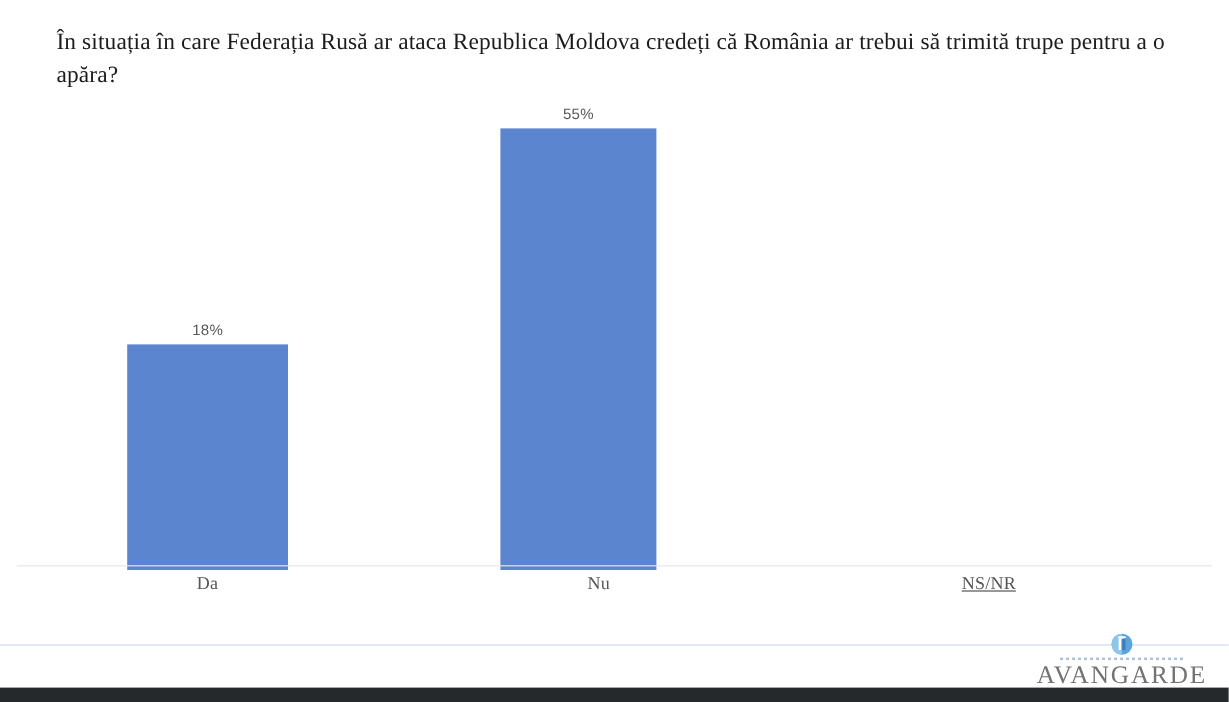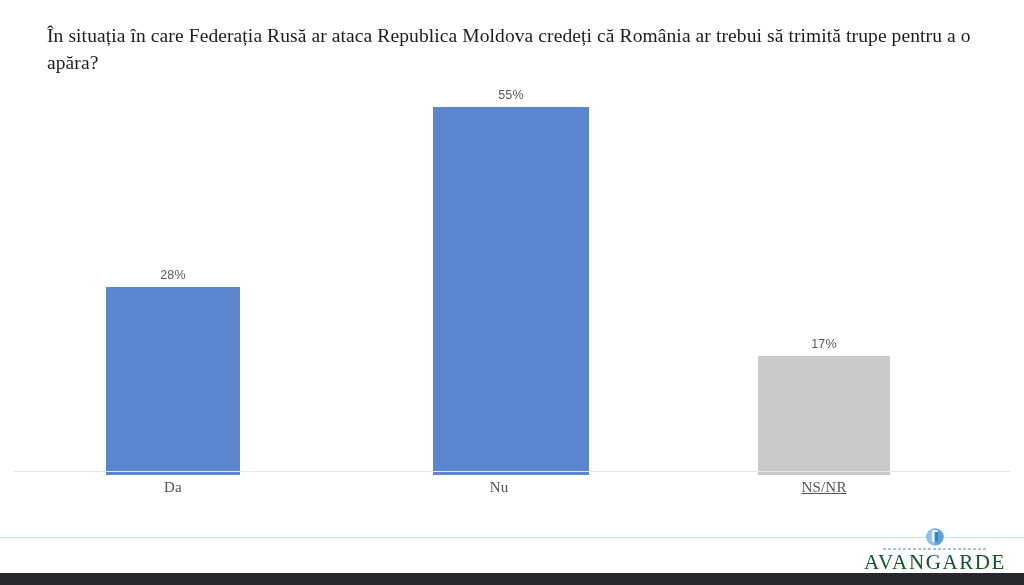--- a/index.html
+++ b/index.html
@@ -135,54 +135,48 @@
         to right, #9fb8cf 0 3px, transparent 3px 5px);
     opacity: 0.85;
     font-size: 0;
     overflow: hidden;
   }
 
   #brand-name {
     font-family: "Liberation Serif", serif;
     font-size: 21px;
     letter-spacing: 1.6px;
-    color: #14532d;
+    color: #737373;
     line-height: 22px;
     margin-top: 1px;
   }
 </style>
 </head>
 <body>
 
 <div id="slide">
 
   <div id="chart-title">În situația în care Federația Rusă ar ataca Republica Moldova credeți că România ar trebui să trimită trupe pentru a o apăra?</div>
 
   <div id="plot-area">
 
     <div class="bar-group" style="left:106px; width:134px;">
       <div class="bar-col">
-        <span class="bar-value">28%</span>
+        <span class="bar-value">18%</span>
         <div class="bar-rect" style="height:188px;"></div>
       </div>
     </div>
 
-    <div class="bar-group" style="left:433px; width:156px;">
+    <div class="bar-group" style="left:417px; width:130px;">
       <div class="bar-col">
         <span class="bar-value">55%</span>
         <div class="bar-rect" style="height:368px;"></div>
       </div>
     </div>
 
-    <div class="bar-group" style="left:758px; width:132px;">
-      <div class="bar-col">
-        <span class="bar-value">17%</span>
-        <div class="bar-rect gray" style="height:119px;"></div>
-      </div>
-    </div>
 
   </div>
 
   <div id="axis-line"></div>
 
   <div class="axis-label" style="left:106px; width:134px;">Da</div>
   <div class="axis-label" style="left:433px; width:132px;">Nu</div>
   <div class="axis-label" style="left:758px; width:132px;text-decoration:underline;">NS/NR</div>
 
   <div id="footer-rule"></div>

